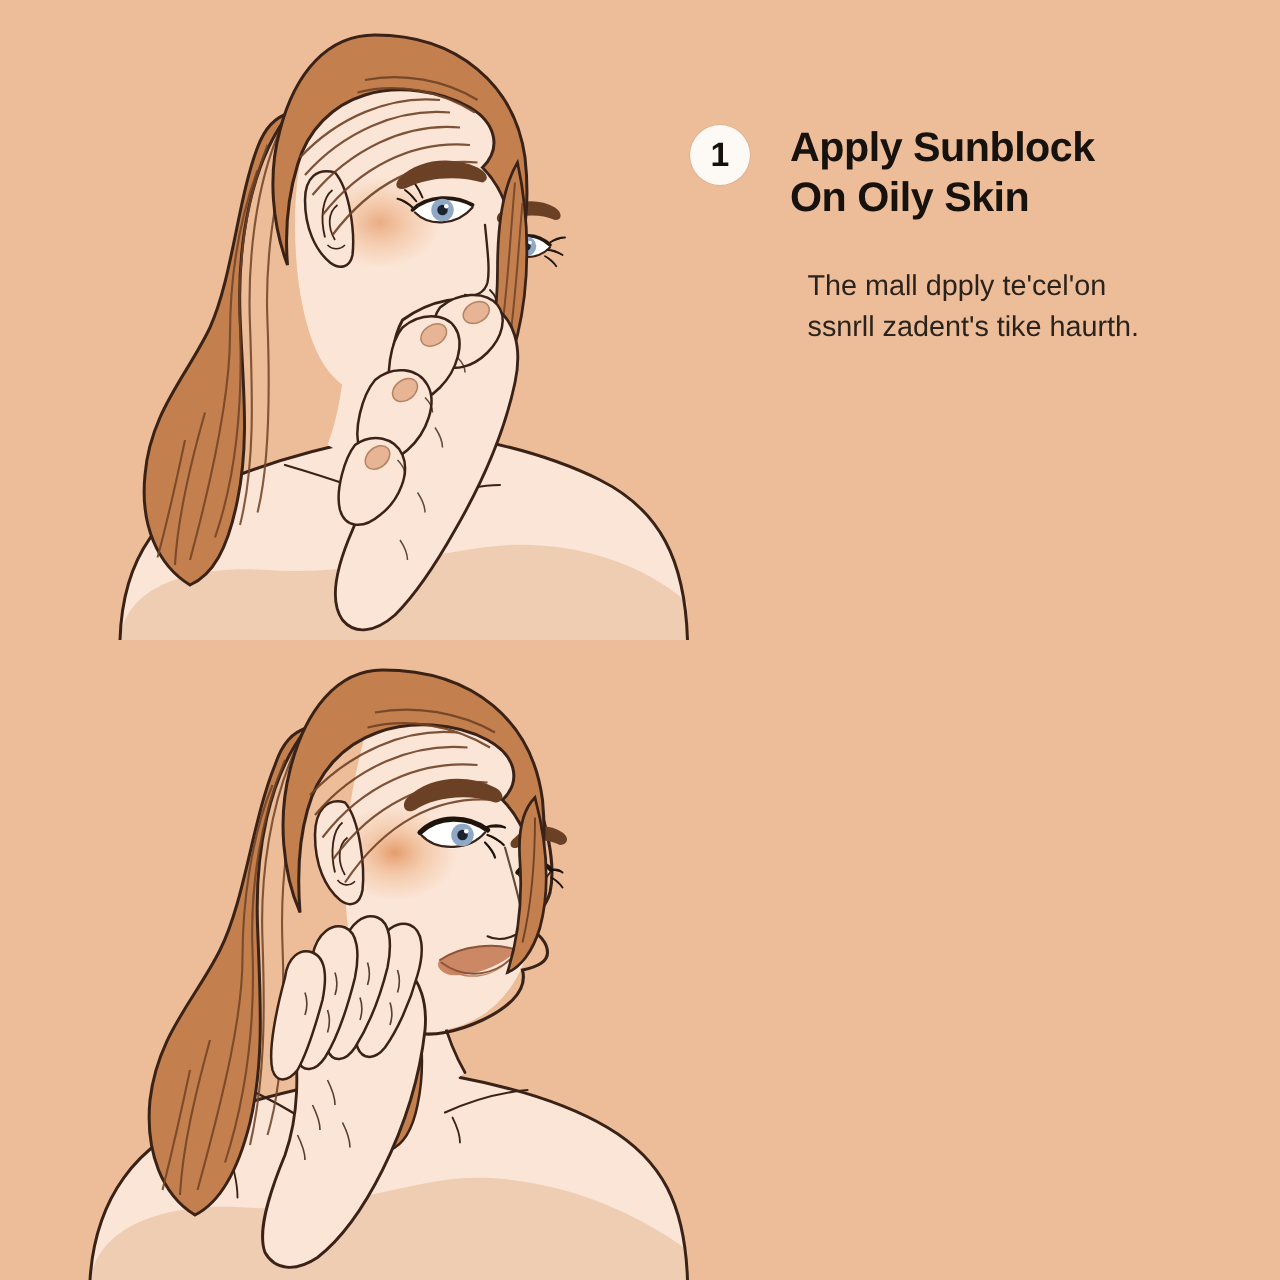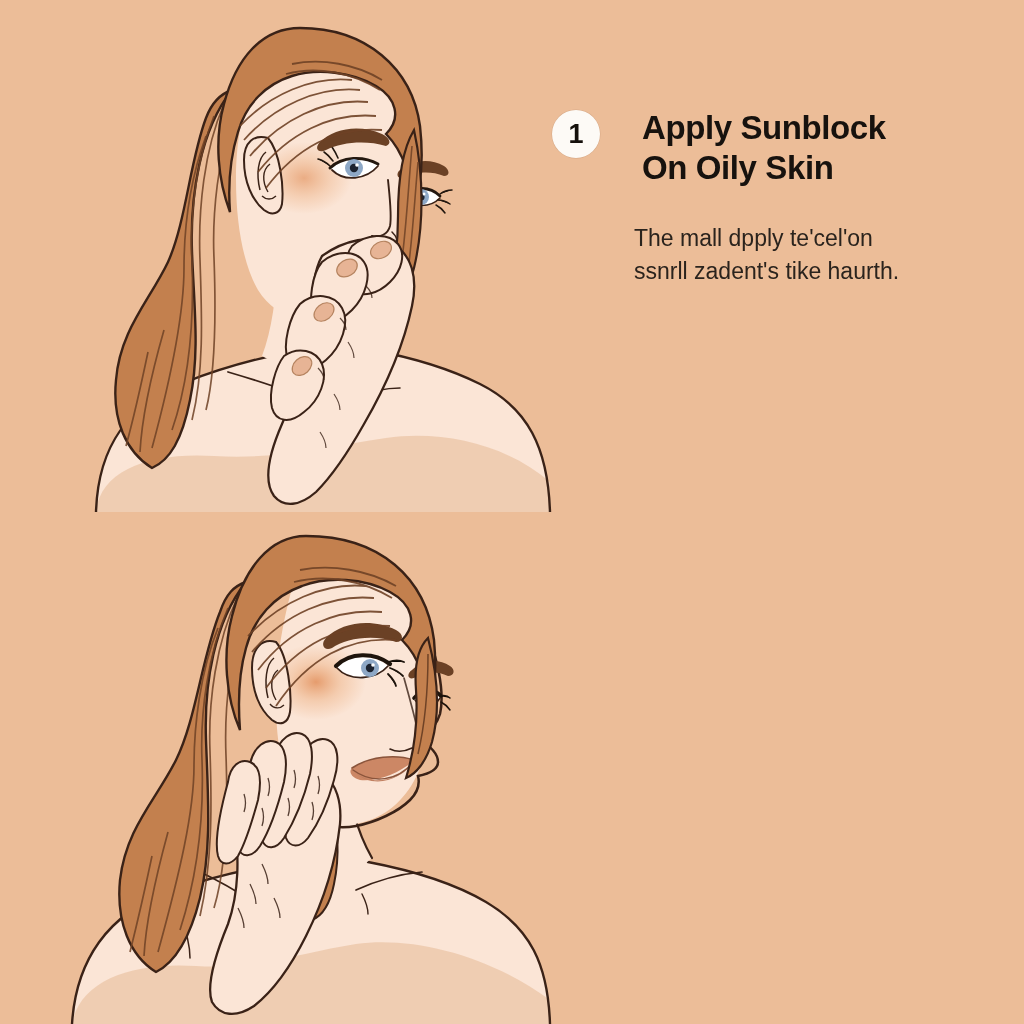--- a/index.html
+++ b/index.html
@@ -26,27 +26,27 @@
   .badge{
     position:absolute;left:0;top:2px;
     width:48px;height:48px;border-radius:50%;
     background:#fdfaf6;
     box-shadow:0 0 0 0.5px rgba(120,80,50,.18);
     display:flex;align-items:center;justify-content:center;
     font-size:27px;font-weight:bold;color:#15100c;
     line-height:1;
   }
   .title{
-    margin:12px;padding-left:78px;
+    margin:2px;padding-left:78px;
     font-size:33px;font-weight:bold;letter-spacing:-0.4px;
     line-height:1.21;color:#17120e;
     white-space:pre-line;
   }
   .body{
-    margin:4px;padding-left:78px;
+    margin:16px;padding-left:78px;
     font-size:23px;line-height:1.42;color:#2a231d;
     white-space:pre-line;
   }
   #copy-1 .body{margin-top:34px;}
 </style>
 </head>
 <body>
 
 <div id="canvas">
 

